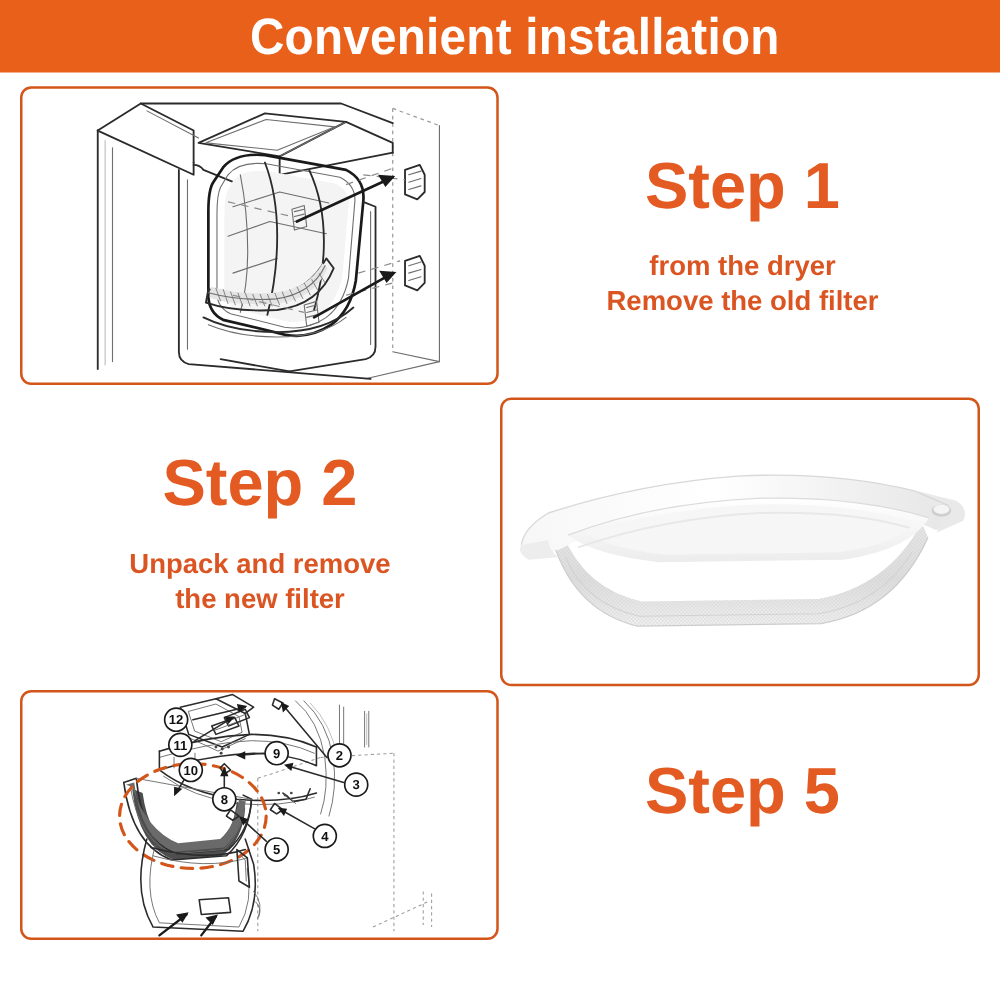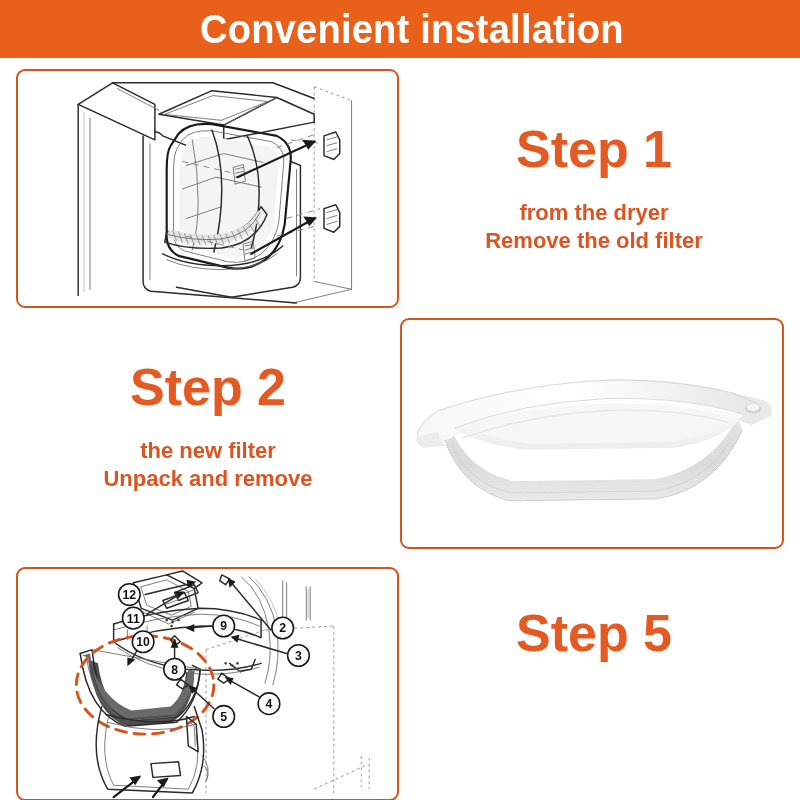--- a/index.html
+++ b/index.html
@@ -43,21 +43,21 @@
   .panel {
     position: absolute;
     border: 2px solid #D4551A;
     border-radius: 9px;
     background: #ffffff;
     box-sizing: border-box;
     overflow: hidden;
   }
   #panel-1 { left: 16px;  top: 69px;  width: 383px; height: 239px; }
   #panel-2 { left: 400px; top: 318px; width: 384px; height: 231px; }
-  #panel-3 { left: 16px;  top: 552px; width: 383px; height: 234px; margin-top: 15px; }
+  #panel-3 { left: 16px;  top: 552px; width: 383px; height: 200px; }
 
   .panel svg { display: block; width: 100%; height: 100%; }
 
   
   .step-block {
     position: absolute;
     text-align: center;
   }
   #step-1-block { left: 404px; top: 122px; width: 380px; }
   #step-2-block { left: 18px;  top: 360px; width: 380px; }
@@ -256,22 +256,22 @@
     <path fill="none" stroke="#dcdcdc" stroke-width="1" d="M52 110 Q120 84 206 80 Q288 78 346 96"></path>
     <path fill="none" stroke="#cccccc" stroke-width="1" d="M42 122 Q60 172 108 184 L258 182 Q318 172 345 112"></path>
     <path fill="none" stroke="#e8e8e8" stroke-width="1.6" d="M60 120 Q130 96 208 92 Q282 90 330 104"></path>
     <path fill="none" stroke="#d2d2d2" stroke-width="0.9" d="M50 128 Q66 166 110 176 L256 174 Q306 166 332 124"></path>
   </svg>
 </div>
 
 <div class="step-block" id="step-2-block">
   <div class="step-title">Step 2</div>
   <div class="step-desc">
+    <span>Unpack and remove</span>
     <span>the new filter</span>
-    <span>Unpack and remove</span>
   </div>
 </div>
 
 <div class="panel" id="panel-3">
   <svg viewBox="0 0 383 234" xmlns="http://www.w3.org/2000/svg">
 
     <path class="dash-fine" d="M190 82 L190 228"></path>
     <path class="dash-fine" d="M320 58 L320 228"></path>
     <path class="dash-fine" d="M356 192 L356 224"></path>
     <path class="dash-fine" d="M348 190 L348 222"></path>

